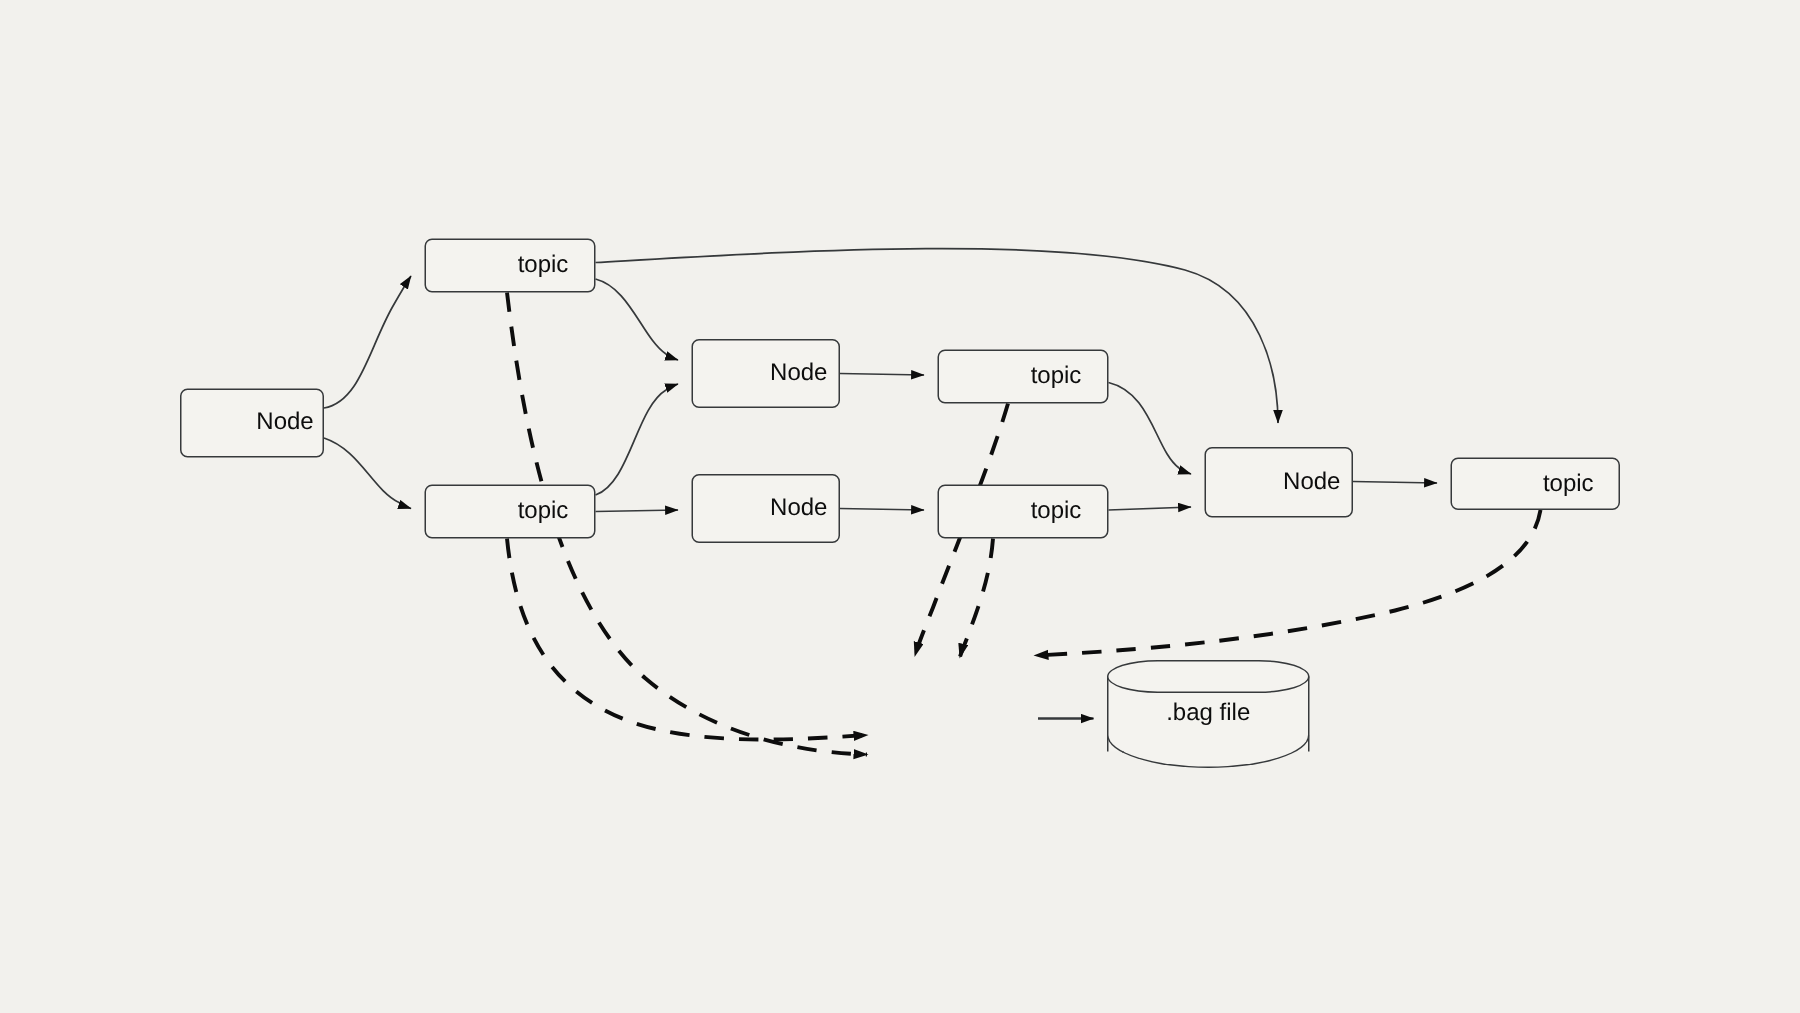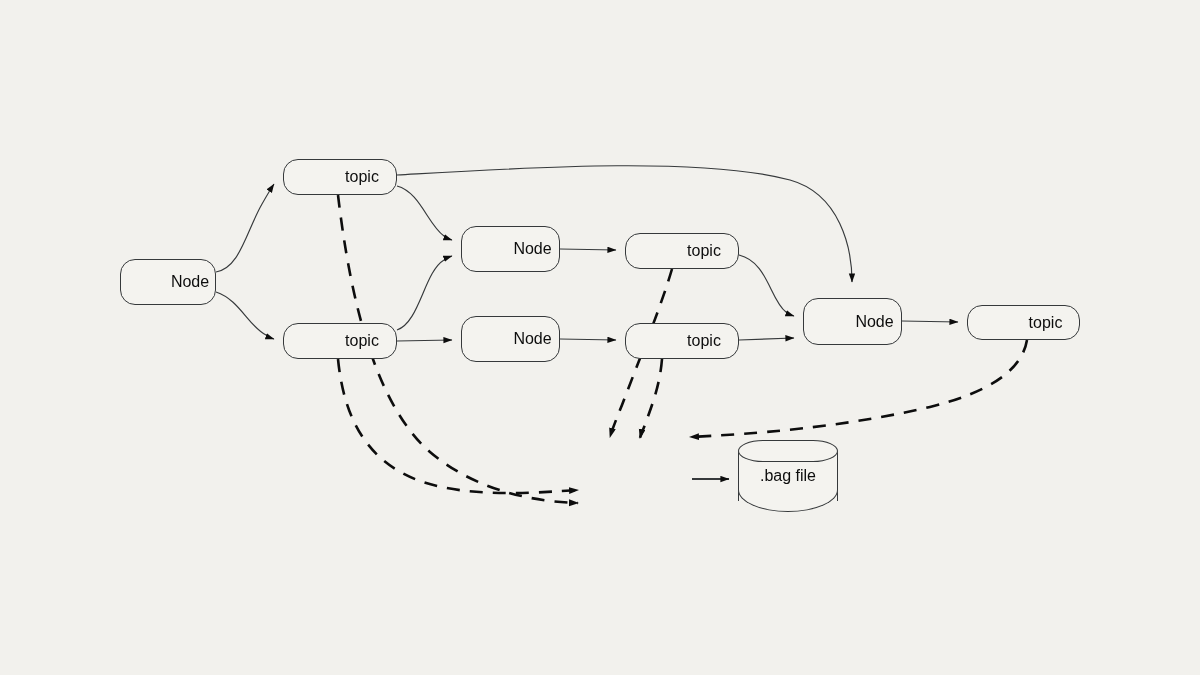--- a/index.html
+++ b/index.html
@@ -24,21 +24,21 @@
     top: 0;
     width: 1200px;
     height: 675px;
     pointer-events: none;
   }
   .node-box {
     position: absolute;
     box-sizing: border-box;
     background: #f4f3ef;
     border: 1px solid #36393b;
-    border-radius: 15px;
+    border-radius: 5px;
     display: flex;
     align-items: center;
     justify-content: center;
     text-align: center;
     color: #0d0d0d;
     font-size: 16px;
     line-height: 1.32;
     z-index: 3;
     padding-left: 44px;
   }
@@ -182,20 +182,20 @@
 
   <div class="node-box" style="left:803px; top:298px; width:99px; height:47px;">
     <span>Node</span>
   </div>
 
   <div class="node-box" style="left:967px; top:305px; width:113px; height:35px;">
     <span>topic</span>
   </div>
 
 
-  <div class="cylinder" style="left:738px; top:440px; width:100px; height:72px;">
+  <div class="cylinder" style="left:738px; top:440px; width:100px; height:72px;padding-left:35px;">
     <div class="cyl-body"></div>
     <div class="cyl-bottom"></div>
     <div class="cyl-top"></div>
     <div class="cyl-label">.bag file</div>
   </div>
 
 </div>
 
 </body></html>

